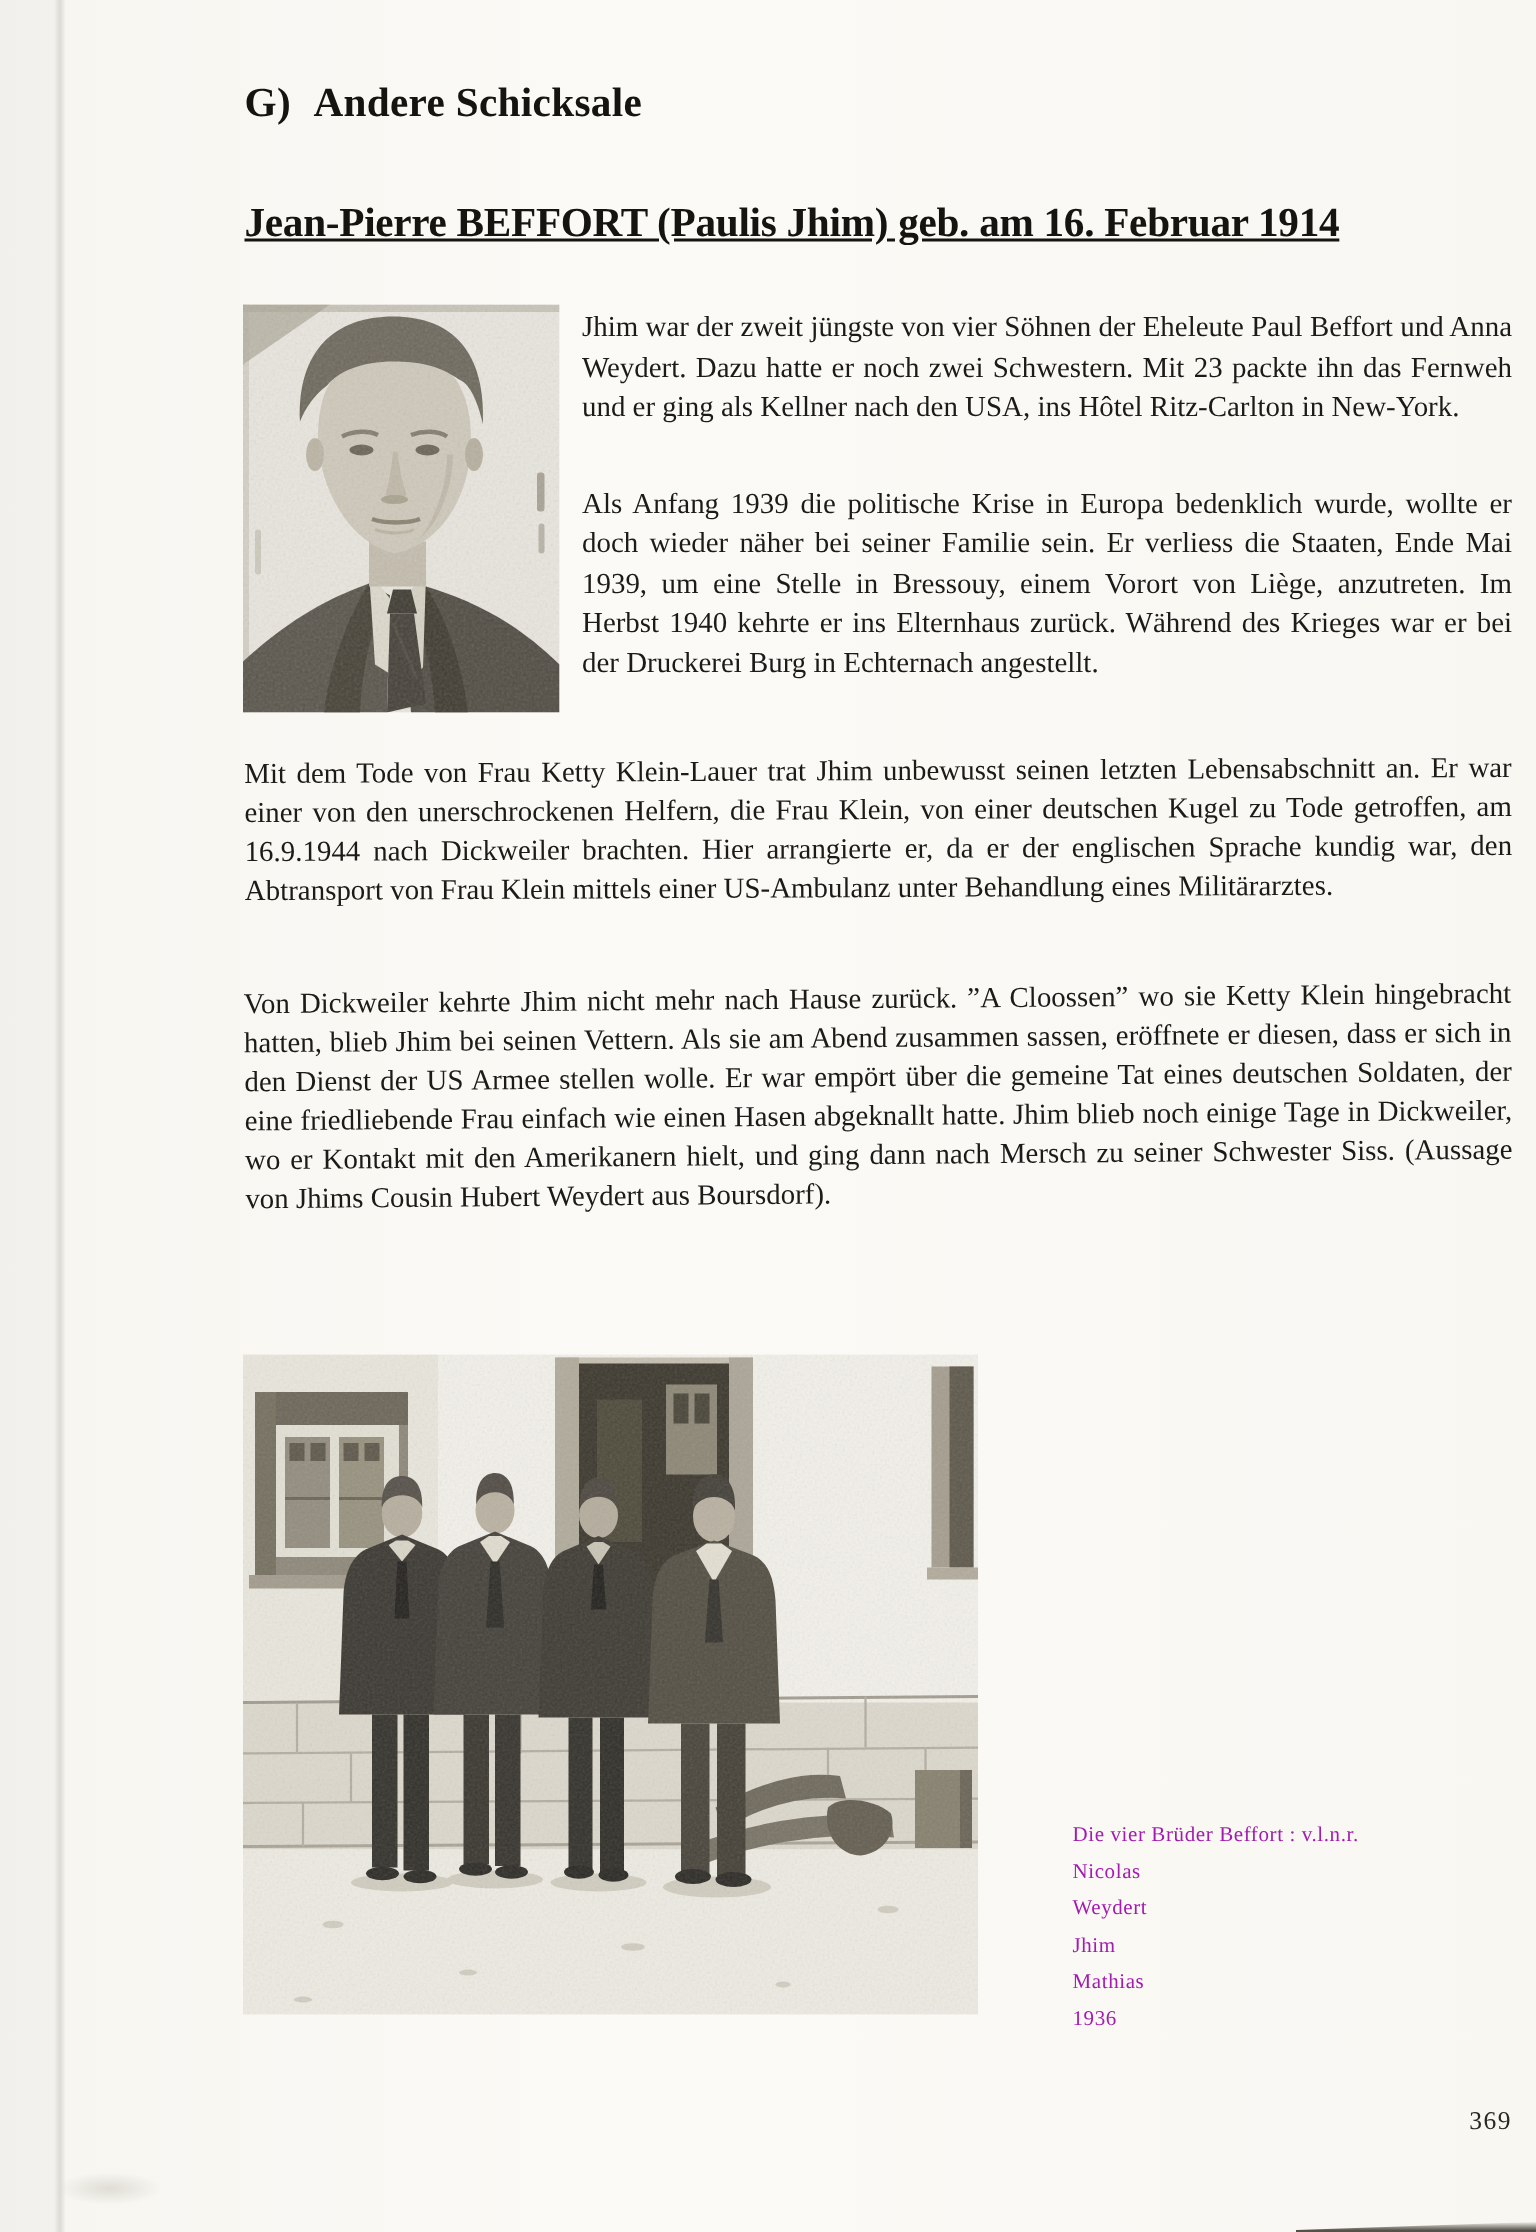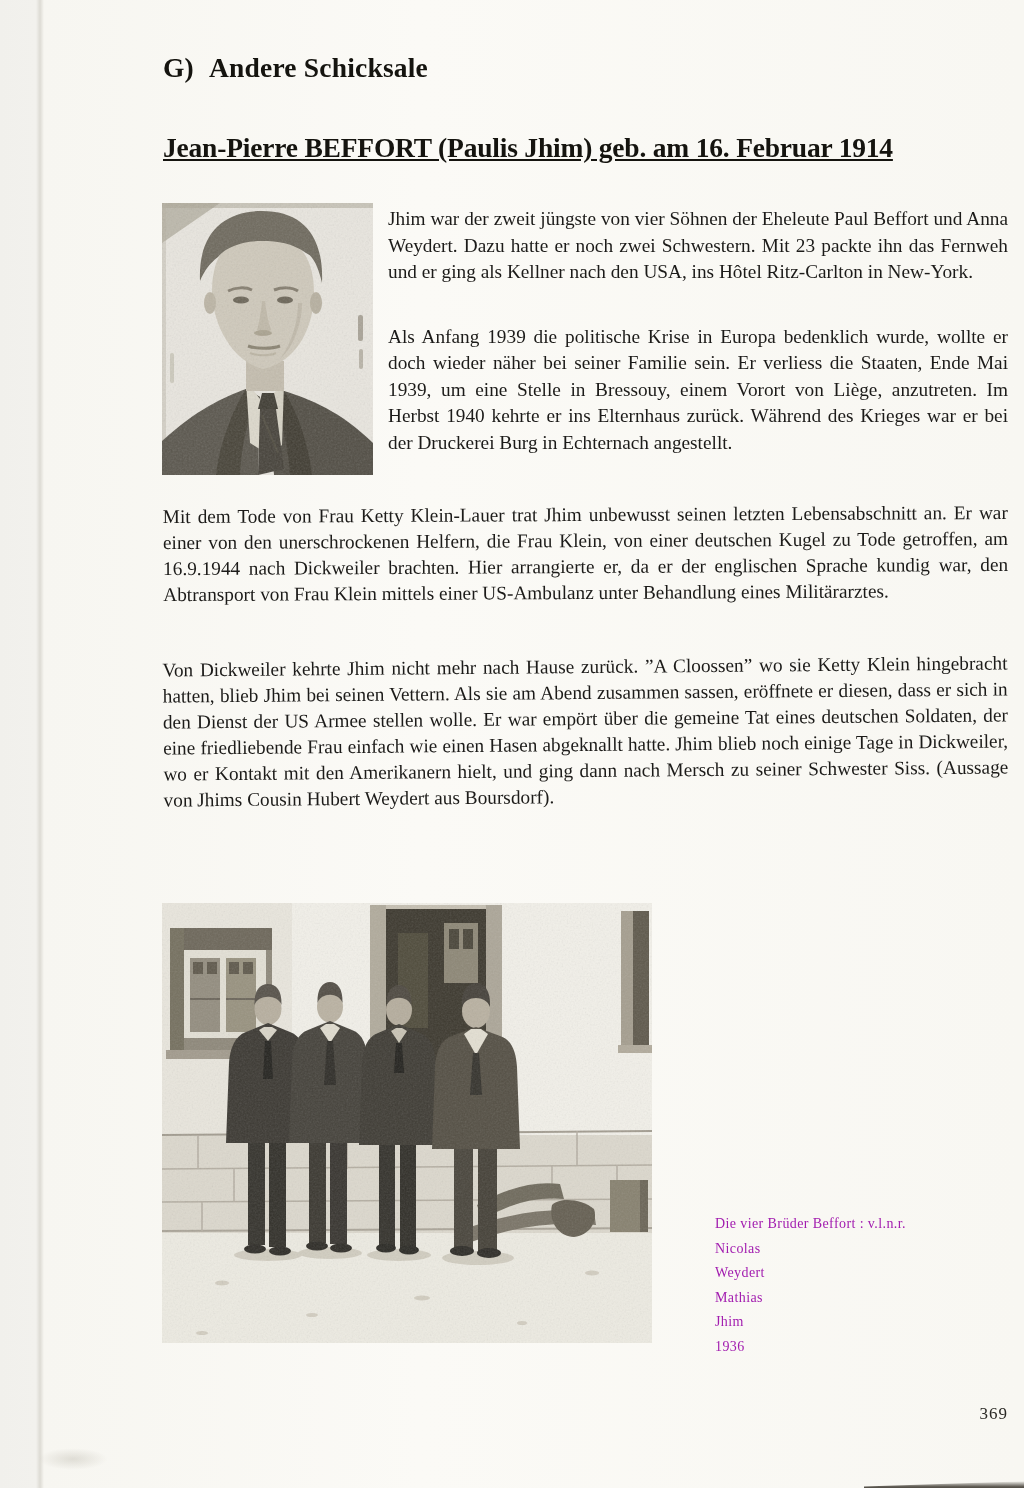--- a/index.html
+++ b/index.html
@@ -228,22 +228,22 @@
       <ellipse cx="300" cy="348" rx="12" ry="5" fill="#2e2c27"></ellipse>
       <ellipse cx="327" cy="350" rx="12" ry="5" fill="#2e2c27"></ellipse>
     </g>
     <rect width="490" height="440" filter="url(#grainG)" opacity="0.17"></rect>
   </svg>
 
   <div class="caption">
     <div>Die vier Brüder Beffort : v.l.n.r.</div>
     <div>Nicolas</div>
     <div>Weydert</div>
+    <div>Jhim</div>
     <div>Mathias</div>
-    <div>Jhim</div>
     <div>1936</div>
   </div>
 
   <div class="pagenum">369</div>
 </div>
 
 <div class="edge-wedge"></div>
 <div class="smudge"></div>
 
 </body></html>

